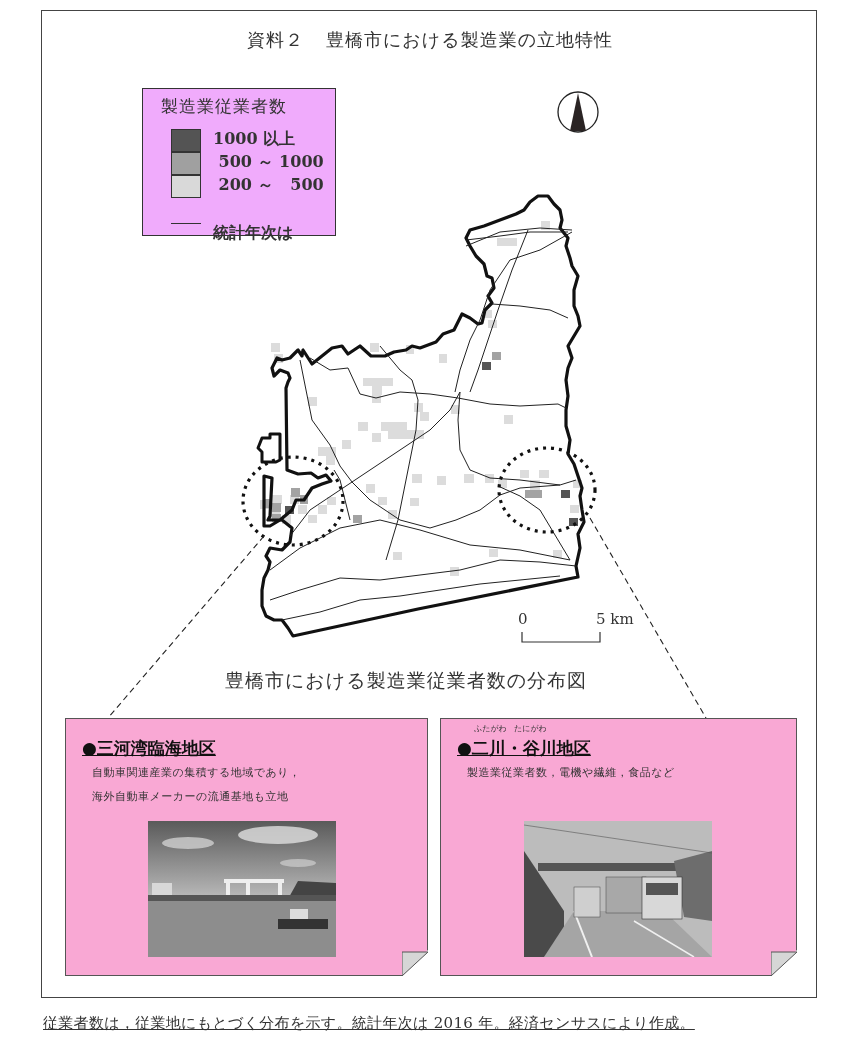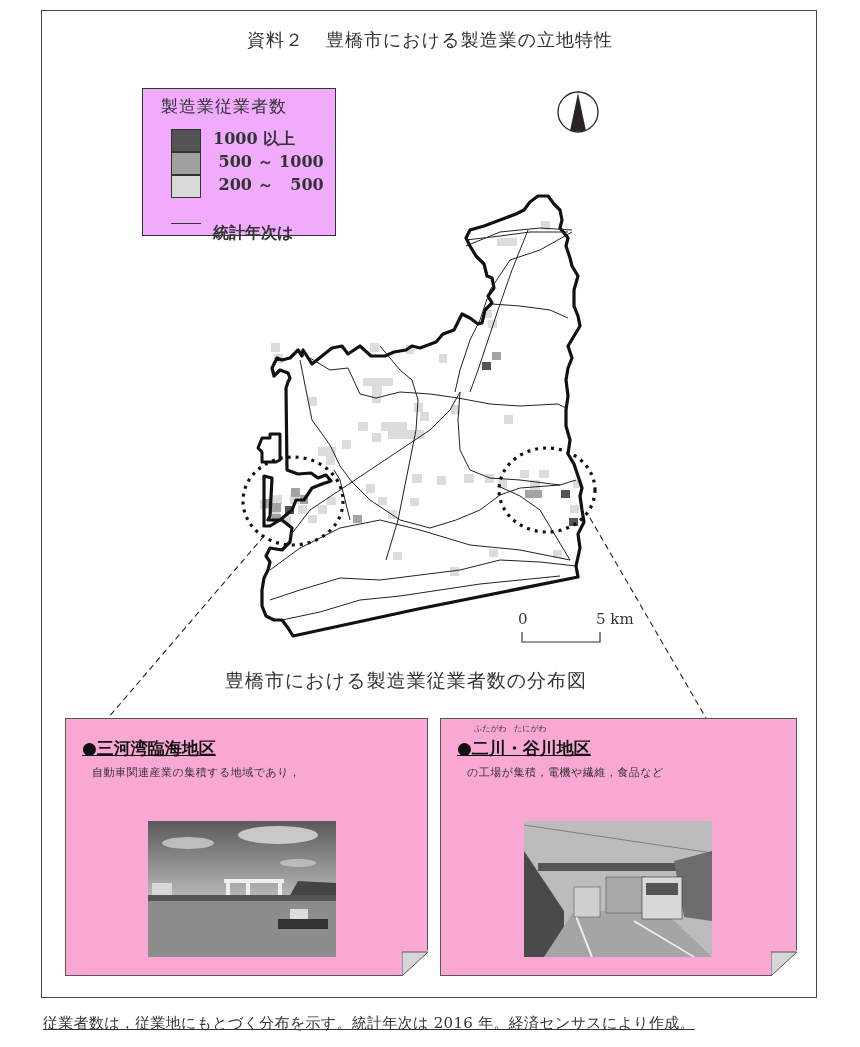--- a/index.html
+++ b/index.html
@@ -186,20 +186,21 @@
 
 <span class="scale-label" style="left:518px; top:610px">0</span>
 <span class="scale-label" style="left:596px; top:610px">5 km</span>
 
 <div class="map-caption">豊橋市における製造業従業者数の分布図</div>
 
 <div class="card" style="left:65px; width:363px;">
   <div class="card-title" style="top:18px">●三河湾臨海地区</div>
   <div class="card-text" style="top:42px">
     <div>自動車関連産業の集積する地域であり，</div>
+    <div>海外自動車メーカーの流通基地も立地</div>
   </div>
   <svg class="photo" style="left:82px; top:102px; width:188px; height:136px;" viewBox="0 0 188 136">
     <defs>
       <linearGradient id="sky1" x1="0" y1="0" x2="0" y2="1">
         <stop offset="0" stop-color="#5a5a5a"></stop>
           <stop offset="1" stop-color="#b8b8b8"></stop>
       </linearGradient>
     </defs>
     <rect width="188" height="76" fill="url(#sky1)"></rect>
     <ellipse cx="40" cy="22" rx="26" ry="6" fill="#d0d0d0" opacity="0.8"></ellipse>
@@ -220,21 +221,21 @@
     <polygon points="0,26 26,0 26,26" fill="#fff"></polygon>
     <polygon points="0,26 0,2 26,2" fill="#d6d6d6" stroke="#555" stroke-width="1"></polygon>
   </svg>
 </div>
 
 <div class="card" style="left:440px; width:357px;">
   <span class="ruby" style="left:33px; top:4px">ふたがわ</span>
   <span class="ruby" style="left:73px; top:4px">たにがわ</span>
   <div class="card-title" style="top:18px">●二川・谷川地区</div>
   <div class="card-text" style="top:42px">
-    <div>の工場が集積，電機や繊維，食品など</div>
+    <div>製造業従業者数，電機や繊維，食品など</div>
   </div>
   <svg class="photo" style="left:83px; top:102px; width:188px; height:136px;" viewBox="0 0 188 136">
     <rect width="188" height="136" fill="#bcbcbc"></rect>
     <polygon points="0,30 40,90 40,136 0,136" fill="#4a4a4a"></polygon>
     <rect x="14" y="42" width="160" height="8" fill="#555"></rect>
     <polygon points="150,40 188,30 188,100 160,96" fill="#6d6d6d"></polygon>
     <polygon points="20,136 50,90 140,90 188,136" fill="#a5a5a5"></polygon>
     <line x1="50" y1="90" x2="68" y2="136" stroke="#f0f0f0" stroke-width="2"></line>
     <line x1="110" y1="100" x2="170" y2="136" stroke="#f0f0f0" stroke-width="1.5"></line>
     <rect x="50" y="66" width="26" height="30" fill="#cfcfcf" stroke="#444" stroke-width="0.5"></rect>

